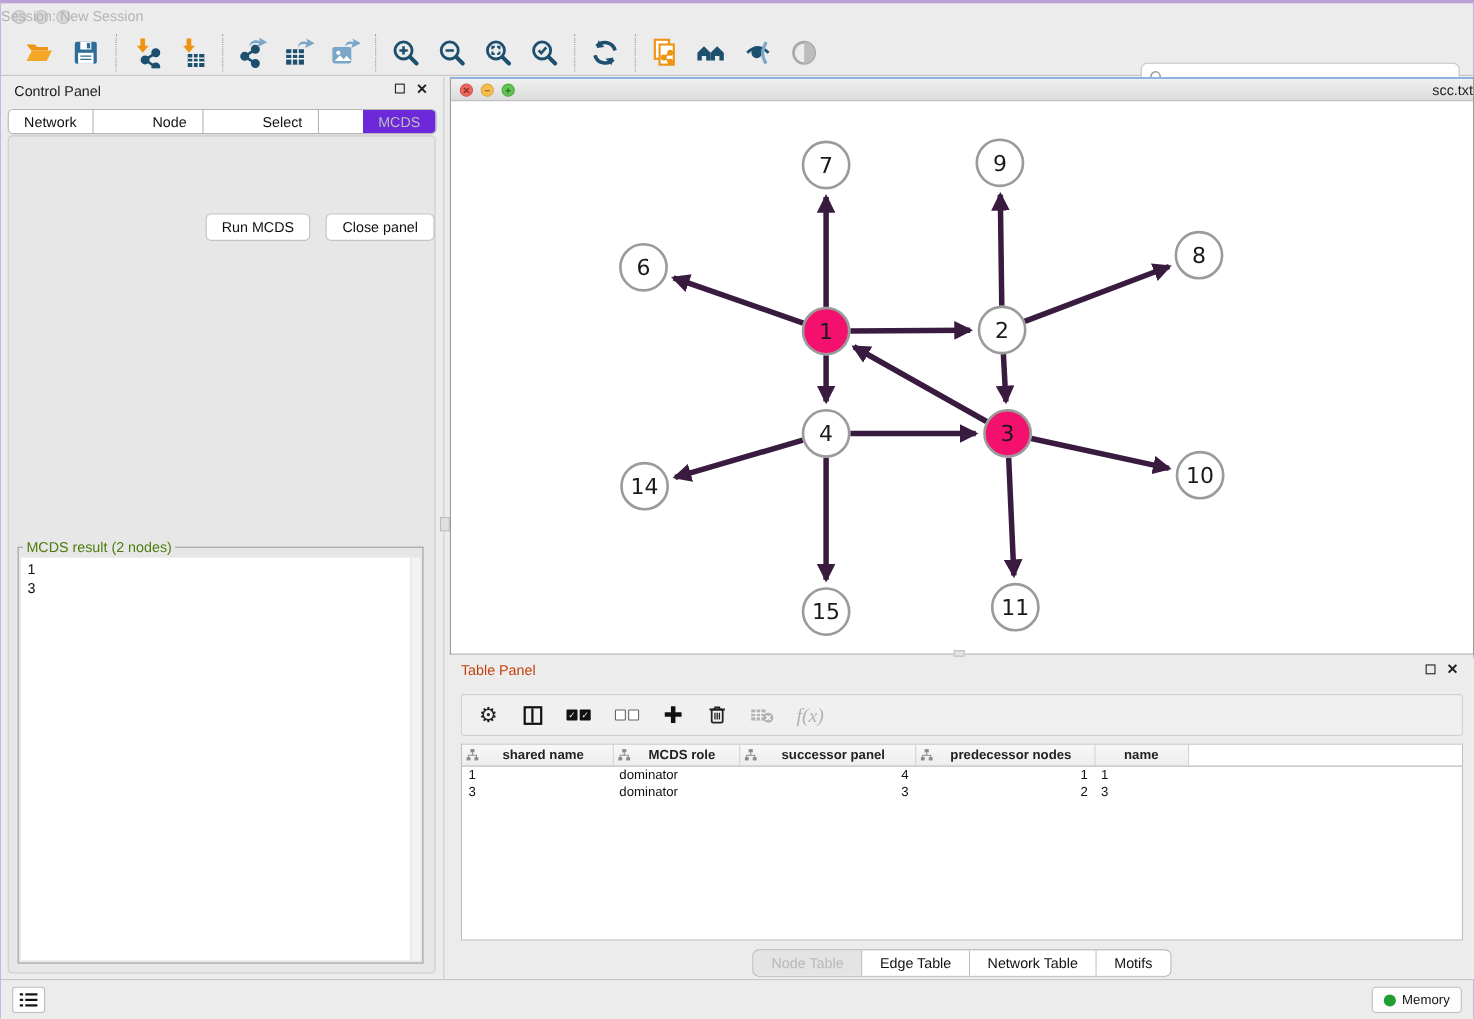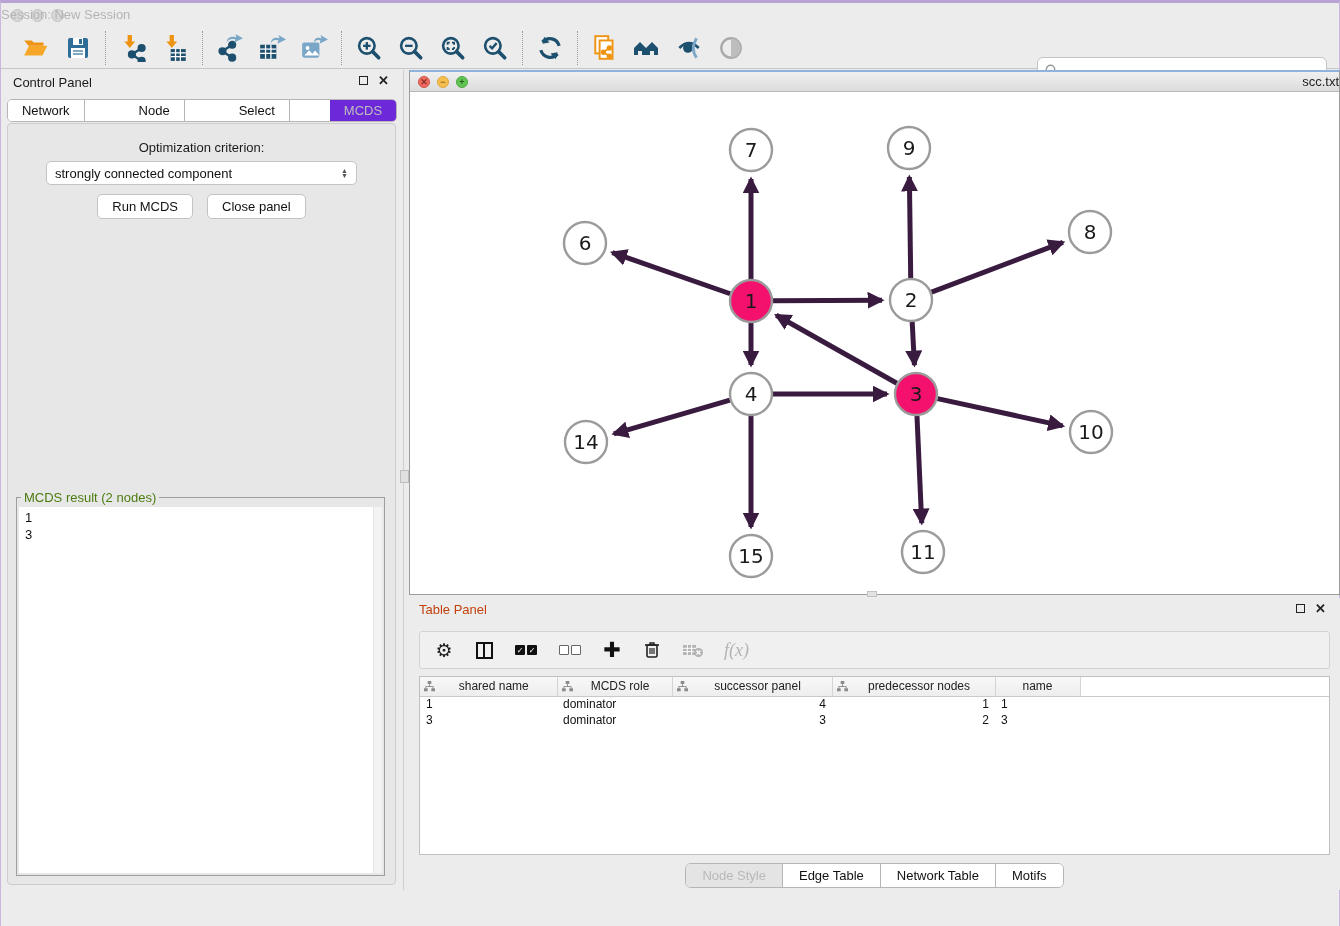--- a/index.html
+++ b/index.html
@@ -39,21 +39,21 @@
   .bottom-tabgroup { display:flex; border:1px solid #b5b5b5; border-radius:6px; overflow:hidden; background:#fff; }
   .bottom-tabgroup .tab { font-size:13px; padding:4px 16px; border-right:1px solid #b5b5b5; background:#fff; color:#111; }
   .bottom-tabgroup .tab:last-child { border-right:none; }
   .bottom-tabgroup .tab.selected-gray { background:#e4e4e4; color:#b8b8b8; }
 
   .cp-body { position:absolute; top:53px; left:6px; right:7px; bottom:5px; background:#e7e7e7; border:1px solid #cccccc; border-radius:4px; }
   .opt-label { position:absolute; top:16px; left:0; right:0; text-align:center; font-size:13px; color:#1a1a1a; }
   .dropdown { position:absolute; top:37px; left:38px; right:38px; height:24px; background:#fff; border:1px solid #c3c3c3; border-radius:5px; display:flex; align-items:center; padding:0 8px; font-size:13px; color:#111; }
   .dropdown .stepper { margin-left:auto; display:flex; flex-direction:column; align-items:center; line-height:5px; color:#555; }
   .dropdown .stepper span { font-size:7px; }
-  .cp-buttons { position:absolute; top:70px; left:0; right:0; display:flex; justify-content:center; gap:14px; }
+  .cp-buttons { position:absolute; top:70px; left:0; right:0; display:flex; justify-content:flex-end; gap:14px; }
   .btn { background:#fff; border:1px solid #c3c3c3; border-radius:5px; font-size:13px; padding:4px 14px; color:#111; }
 
   .mcds-fieldset { position:absolute; left:8px; right:10px; top:366px; bottom:8px; border:1px solid #9e9e9e; margin:0; }
   .mcds-fieldset legend { font-size:13px; color:#4d7c0f; margin-left:4px; padding:0 3px; }
   .mcds-result-box { position:absolute; top:2px; left:2px; right:2px; bottom:2px; background:#fff; overflow:hidden; }
   .mcds-result-lines { font-size:13px; color:#111; padding:2px 0 0 6px; line-height:17px; }
   .mcds-scroll { position:absolute; top:0; right:0; width:9px; bottom:0; background:#f3f3f3; border-left:1px solid #e4e4e4; }
 
   
   .v-splitter { position:absolute; top:67px; left:402px; width:6px; bottom:36px; background:#ececec; border-left:1px solid #cfcfcf; }
@@ -83,21 +83,21 @@
   .cols-glyph { width:17px; height:17px; border:2px solid #111; display:flex; }
   .cols-glyph span { flex:1; }
   .cols-glyph span:first-child { border-right:2px solid #111; }
   .cb { width:10px; height:10px; background:#111; color:#fff; font-size:8px; display:inline-flex; align-items:center; justify-content:center; border-radius:1px; margin:0 1px; }
   .cb.empty { background:#fff; border:1.5px solid #666; }
   .plus-glyph { font-size:21px; font-weight:bold; color:#111; font-family:"DejaVu Sans", sans-serif; }
   .fx-glyph { font-family:"Liberation Serif", serif; font-style:italic; font-size:18px; color:#b3b3b3; }
 
   .node-table-wrap { position:absolute; top:78px; left:10px; right:10px; bottom:35px; background:#fff; border:1px solid #c0c0c0; overflow:hidden; }
   table.nt { border-collapse:collapse; font-size:12px; width:100%; table-layout:fixed; }
-  table.nt th { height:19px; background:linear-gradient(#f8f8f8,#ededed); border-bottom:1px solid #c9c9c9; border-right:1px solid #d4d4d4; font-weight:normal; color:#222; padding:0; }
+  table.nt th { height:19px; background:linear-gradient(#f8f8f8,#ededed); border-bottom:1px solid #c9c9c9; border-right:1px solid #d4d4d4; font-weight:bold; color:#222; padding:0; }
   table.nt th.filler { background:#fff; border-right:none; }
   .th-inner { display:flex; align-items:center; padding:0 4px; }
   .th-inner .lbl { flex:1; text-align:center; font-size:12px; }
   table.nt td { height:16px; padding:0 6px; color:#111; white-space:nowrap; overflow:hidden; }
   table.nt td.al-r { text-align:right; }
   .tp-tabsbar { position:absolute; left:0; right:0; bottom:2px; display:flex; justify-content:center; }
 
   
   .statusbar { position:absolute; left:0; right:0; bottom:0; height:36px; border-top:1px solid #c6c6c6; background:#ececec; }
   .list-btn { position:absolute; left:10px; top:6px; width:30px; height:24px; background:#fdfdfd; border:1px solid #bdbdbd; border-radius:3px; display:flex; flex-direction:column; justify-content:center; gap:2.5px; padding-left:6px; }
@@ -297,28 +297,20 @@
     <div class="cp-tabs">
       <div class="tabgroup">
         <span class="tab">Network</span>
         <span class="tab">Node</span>
         <span class="tab">Select</span>
         <span class="tab inactive-look">MCDS</span>
       </div>
     </div>
 
     <div class="cp-body">
-      <div class="opt-label">Optimization criterion:</div>
-      <div class="dropdown">
-        <span>strongly connected component</span>
-        <span class="stepper">
-            <span>▲</span>
-            <span>▼</span>
-          </span>
-      </div>
       <div class="cp-buttons">
         <button class="btn">Run MCDS</button>
         <button class="btn">Close panel</button>
       </div>
 
       <fieldset class="mcds-fieldset">
         <legend>MCDS result (2 nodes)</legend>
         <div class="mcds-result-box">
           <div class="mcds-result-lines">
             <div>1</div>
@@ -525,22 +517,42 @@
               <td class="al-r">2</td>
               <td>3</td>
               <td></td>
             </tr>
           </tbody>
       </table>
     </div>
 
     <div class="tp-tabsbar">
       <div class="bottom-tabgroup">
-        <span class="tab selected-gray">Node Style</span>
+        <span class="tab selected-gray">Node Table</span>
         <span class="tab">Edge Table</span>
         <span class="tab">Network Table</span>
         <span class="tab">Motifs</span>
       </div>
     </div>
   </div>
 
+  <div class="statusbar">
+    <div class="list-btn">
+      <span class="list-row">
+          <span class="d"></span>
+          <span class="l"></span>
+        </span>
+      <span class="list-row">
+          <span class="d"></span>
+          <span class="l"></span>
+        </span>
+      <span class="list-row">
+          <span class="d"></span>
+          <span class="l"></span>
+        </span>
+    </div>
+    <div class="memory-btn">
+      <span class="memory-dot"></span>
+      <span>Memory</span>
+    </div>
+  </div>
 
 </div>
 
 </body></html>

